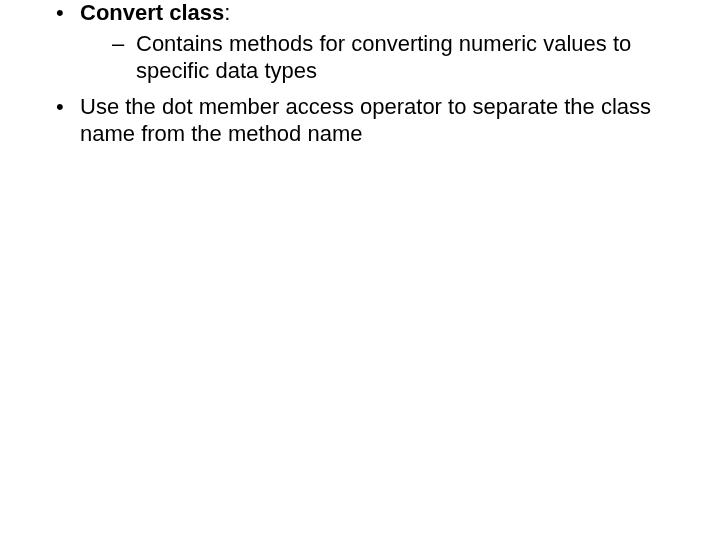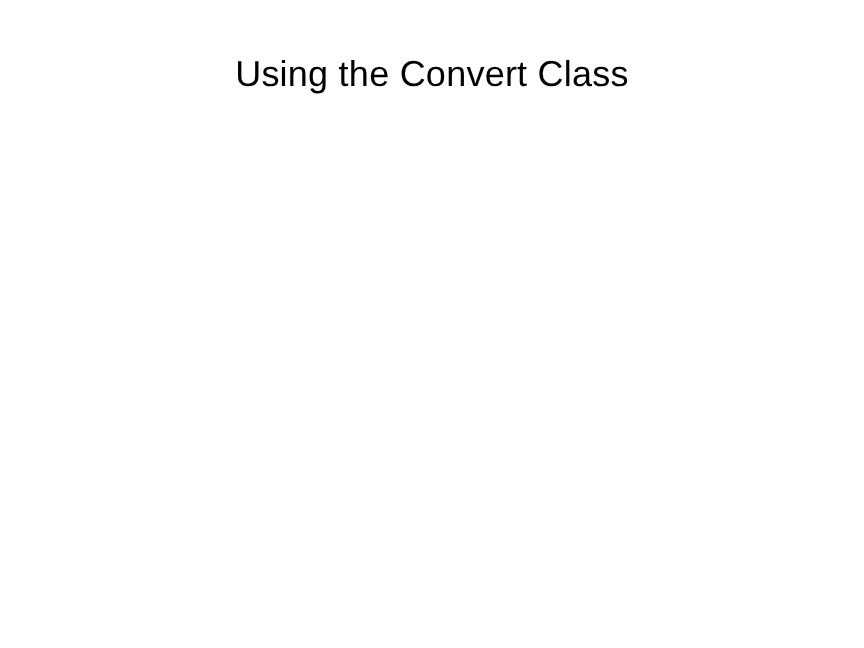--- a/index.html
+++ b/index.html
@@ -71,16 +71,26 @@
   }
   .bold-run {
     font-weight: 700;
   }
 </style>
 </head>
 <body>
 
 <div class="slide">
 
-  <div class="title">Using the Convert Class</div>
 
+  <div class="body">
+    <ul class="level1">
+      <li>
+        <span class="bold-run">Convert class</span><span>:</span>
+        <ul class="level2">
+          <li>Contains methods for converting numeric values to specific data types</li>
+        </ul>
+      </li>
+      <li>Use the dot member access operator to separate the class name from the method name</li>
+    </ul>
+  </div>
 
 </div>
 
 </body></html>

